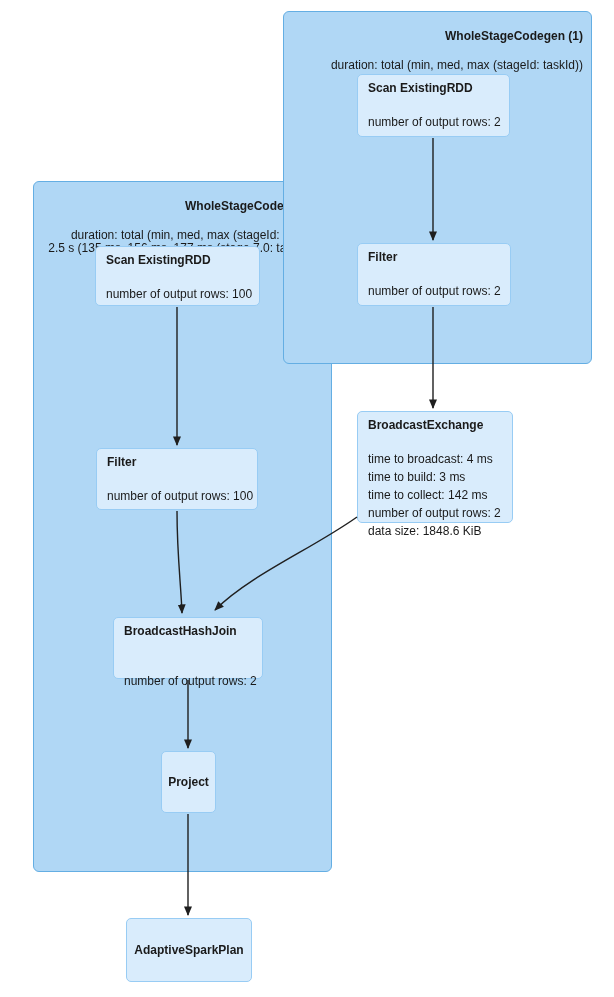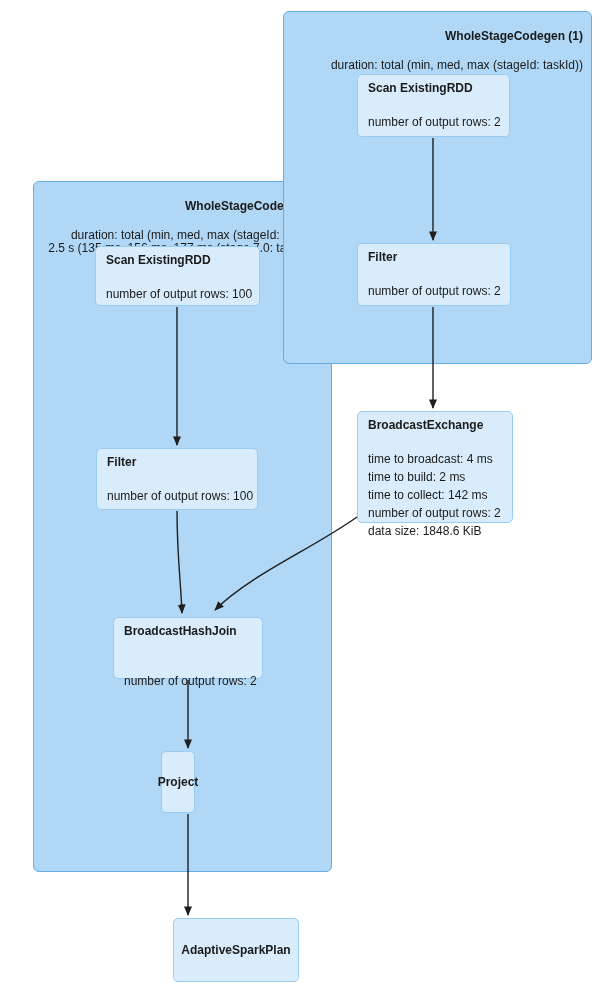--- a/index.html
+++ b/index.html
@@ -38,22 +38,22 @@
   }
   .node--center { justify-content: center; align-items: center; text-align: center; }
   .node-title { font-weight: bold; line-height: 15px; white-space: nowrap; }
   .node-metrics { line-height: 18px; white-space: nowrap; margin-top: 17px; }
   .node--scan-right  { left: 357px; top: 74px;  width: 153px; height: 63px; }
   .node--filter-right{ left: 357px; top: 243px; width: 154px; height: 63px; }
   .node--scan-left   { left: 95px;  top: 246px; width: 165px; height: 60px; }
   .node--filter-left { left: 96px;  top: 448px; width: 162px; height: 62px; }
   .node--bexchange   { left: 357px; top: 411px; width: 156px; height: 112px; }
   .node--bhj         { left: 113px; top: 617px; width: 150px; height: 62px; gap: 16px; }
-  .node--project     { left: 161px; top: 751px; width: 34px;  height: 62px; }
-  .node--asp         { left: 126px; top: 918px; width: 126px; height: 64px; margin-left: 47px; }
+  .node--project     { left: 161px; top: 751px; width: 55px;  height: 62px; }
+  .node--asp         { left: 126px; top: 918px; width: 126px; height: 64px; }
   .edges { position: absolute; left: 0; top: 0; z-index: 4; pointer-events: none; }
   .edges path.edge-line { fill: none; stroke: var(--edge, #1f1f1f); stroke-width: 1.4px; }
 </style>
 </head>
 <body>
 
 <div class="canvas">
 
   <div class="cluster cluster--left">
     <div class="cluster-header">
@@ -99,21 +99,21 @@
     <div class="node-title">Filter</div>
     <div class="node-metrics">
       <div>number of output rows: 100</div>
     </div>
   </div>
 
   <div class="node node--bexchange">
     <div class="node-title">BroadcastExchange</div>
     <div class="node-metrics">
       <div>time to broadcast: 4 ms</div>
-      <div>time to build: 2 ms</div>
+      <div>time to build: 3 ms</div>
       <div>time to collect: 142 ms</div>
       <div>number of output rows: 2</div>
       <div>data size: 1848.6 KiB</div>
     </div>
   </div>
 
   <div class="node node--bhj">
     <div class="node-title">BroadcastHashJoin</div>
     <div class="node-metrics">
       <div>number of output rows: 2</div>

